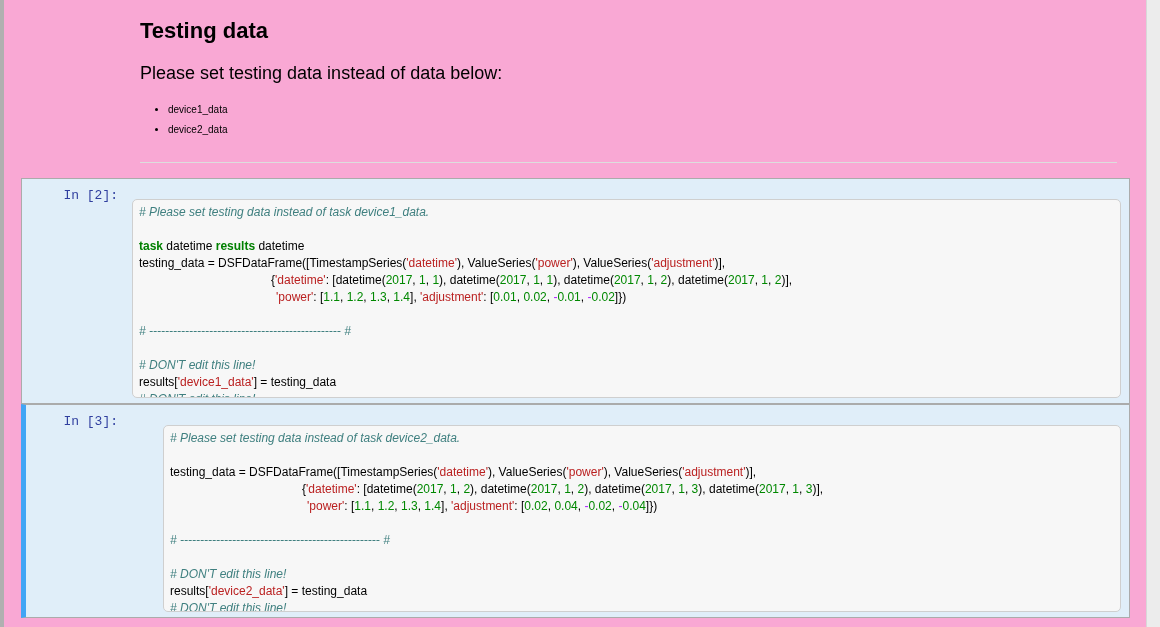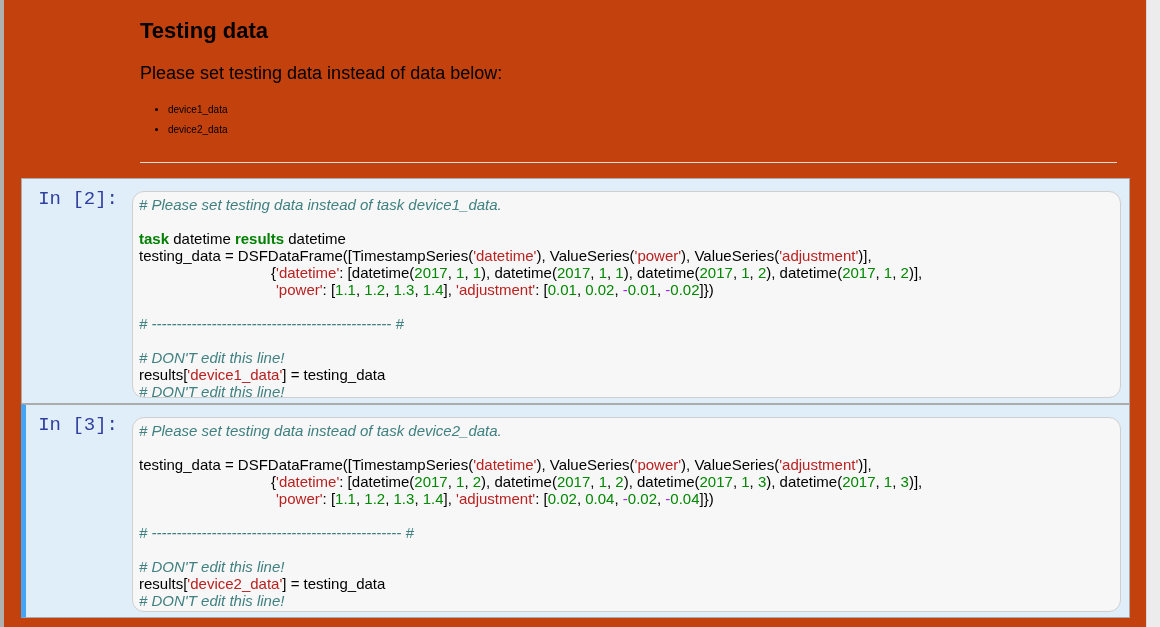--- a/index.html
+++ b/index.html
@@ -1,19 +1,19 @@
 <!DOCTYPE html>
 <html><head>
 <meta charset="utf-8">
 <style>
   * { margin:0; padding:0; box-sizing:border-box; }
   html,body { background:#ffffff; }
   .page {
     position:relative; width:1160px; height:627px;
-    background:#c2410c; overflow:hidden;
+    background:#f9a8d4; overflow:hidden;
     font-family:"Liberation Sans", sans-serif;
   }
   .left-strip {
     position:absolute; left:0; top:0; width:4px; height:627px;
     background:#b0b0b0;
   }
   .scroll-strip {
     position:absolute; right:0; top:0; width:14px; height:627px;
     background:#ececec; border-left:1px solid #d8d8d8;
   }
@@ -23,35 +23,35 @@
   .md-para { font-size:18px; margin:0 0 16px 0; }
   .md-list { margin:0 0 0 6px; padding-left:22px; font-size:10px; line-height:20px; }
   .md-divider { border:none; border-top:1px solid #dddddd; margin-top:22px; }
   
   .code-cell {
     position:absolute; left:21px; width:1109px;
     background:#e0eef9; border:1px solid #ababab;
     display:flex; align-items:stretch;
   }
   .code-cell.cell-1 { top:178px; height:226px; }
-  .code-cell.cell-2 { top:404px; height:214px; }
+  .code-cell.cell-2 { top:404px; height:214px;gap:31px; }
   .code-cell.selected { border-left:5px solid #42a5f5; }
   .input-prompt {
     flex:0 0 110px; width:110px; text-align:right;
     padding:9px 14px 0 0;
     font-family:"Liberation Mono", monospace;
-    font-size:19px; color:#303f9f; white-space:nowrap;
+    font-size:13px; color:#303f9f; white-space:nowrap;
   }
   .code-cell.selected .input-prompt { flex-basis:106px; width:106px; }
   .input-area {
-    flex:1; margin:12px 8px 5px 0;
-    background:#f7f7f7; border:1px solid #cfcfcf; border-radius:12px;
+    flex:1; margin:20px 8px 5px 0;
+    background:#f7f7f7; border:1px solid #cfcfcf; border-radius:5px;
     padding:4px 6px;
     font-family:"Liberation Sans", sans-serif;
-    font-size:15px; line-height:17px;
+    font-size:12px; line-height:17px;
     overflow:hidden;
   }
   .code-line { white-space:pre; }
   .tk-df { color:#000000; }
   .tk-cm { color:#408080; font-style:italic; }
   .tk-kw { color:#008000; font-weight:bold; }
   .tk-st { color:#ba2121;text-align:right; }
   .tk-nu { color:#008800; }
   .tk-op { color:#aa22ff; }
 </style>

